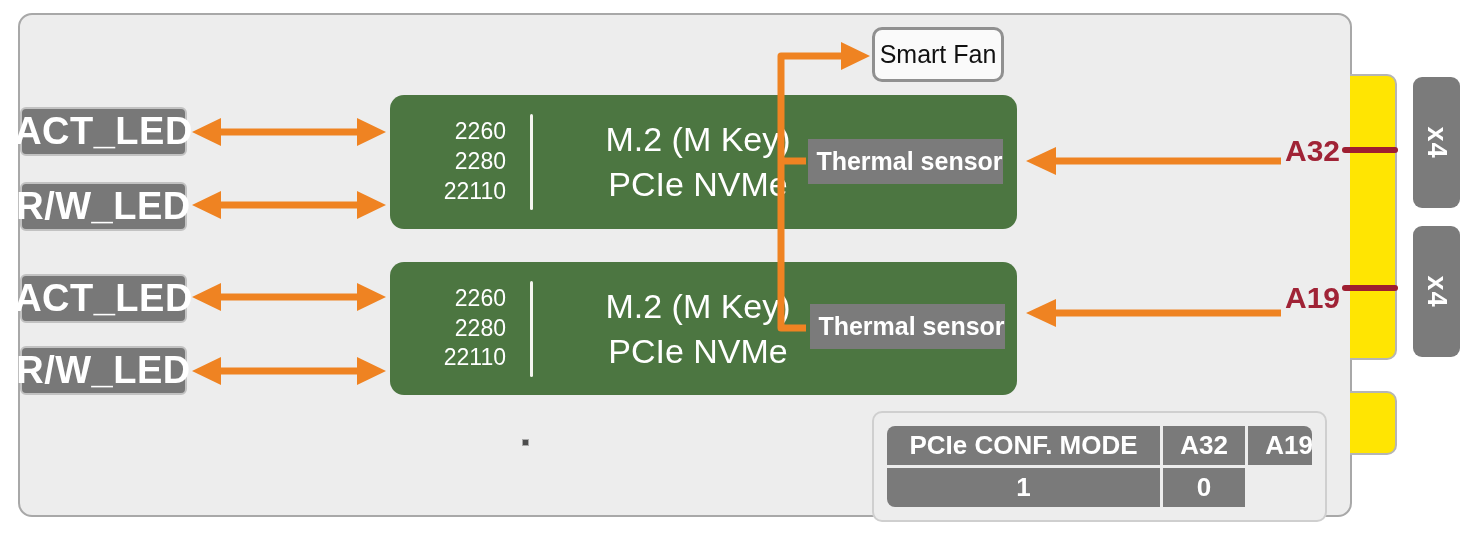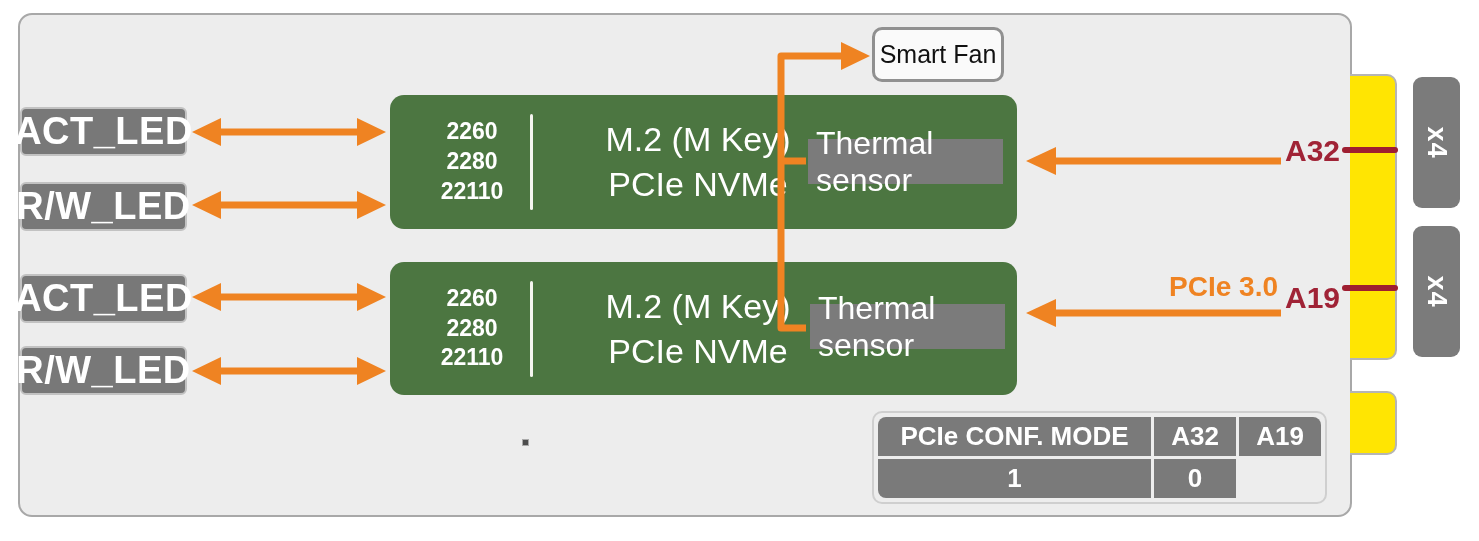--- a/index.html
+++ b/index.html
@@ -24,27 +24,27 @@
   .led.l1 { top:107px; } .led.l2 { top:182px; }
   .led.l3 { top:274px; } .led.l4 { top:346px; }
   
   .slot {
     position:absolute; left:390px; width:627px;
     background:#4c7641; border-radius:14px; color:#ffffff;
   }
   .slot.s1 { top:95px;  height:134px; }
   .slot.s2 { top:262px; height:133px; }
   .slot-inner { display:flex; height:100%; align-items:center; padding-left:48px; }
-  .sizes { width:68px; text-align:center; font-size:23px; font-weight:bold; line-height:1.3; }
+  .sizes { width:68px; text-align:right; font-size:23px; font-weight:normal; line-height:1.3; }
   .divider { width:3px; align-self:center; height:96px; background:#f5f5f0; margin:0 20px 0 24px; border-radius:2px; }
   .slot-title { font-size:34px; font-weight:normal; line-height:1.32; text-align:center; width:290px; }
   .sensor {
     position:absolute; width:195px; height:45px; background:#7b7b7b;
     display:flex; align-items:center; justify-content:center;
-    color:#ffffff; font-size:32px; font-weight:normal;padding-left:8px;
+    color:#ffffff; font-size:25px; font-weight:bold;padding-left:8px;
   }
   .slot.s1 .sensor { left:418px; top:44px; }
   .slot.s2 .sensor { left:420px; top:42px; }
   
   .smart-fan {
     position:absolute; left:872px; top:27px; width:132px; height:55px;
     background:#fafafa; border:3px solid #909090; border-radius:10px;
     display:flex; align-items:center; justify-content:center;
     color:#111111; font-size:25px; font-weight:normal; z-index:3;
   }
@@ -70,21 +70,21 @@
   .pin-a32 { left:1285px; top:134px; }
   .pin-a19 { left:1285px; top:281px; }
   .pcie-label {
     position:absolute; left:1140px; top:271px; width:138px; text-align:right;
     color:#ef8322; font-size:28px; font-weight:bold; z-index:4;
   }
   
   .conf-table {
     position:absolute; left:872px; top:411px; width:455px;
     border:2px solid #cfcfcf; border-radius:10px; background:#ededed;
-    padding:4px; overflow:hidden; z-index:3;
+    padding:13px; overflow:hidden; z-index:3;
   }
   .conf-grid {
     display:grid; grid-template-columns:273px 82px 82px; grid-auto-rows:39px;
     gap:3px; border-radius:8px; overflow:hidden;
   }
   .cell {
     background:#7a7a7a; color:#ffffff; font-size:26px; font-weight:bold;
     display:flex; align-items:center; justify-content:center;
   }
   
@@ -158,21 +158,20 @@
 
   <div class="lane top">
     <span>x4</span>
   </div>
   <div class="lane bottom">
     <span>x4</span>
   </div>
 
   <div class="pin-label pin-a32">A32</div>
   <div class="pin-label pin-a19">A19</div>
-  <div class="pcie-label">PCIe 3.0</div>
 
   <div class="conf-table">
     <div class="conf-grid">
       <div class="cell">PCIe CONF. MODE</div>
       <div class="cell">A32</div>
       <div class="cell">A19</div>
       <div class="cell">1</div>
       <div class="cell">0</div>
     </div>
   </div>

